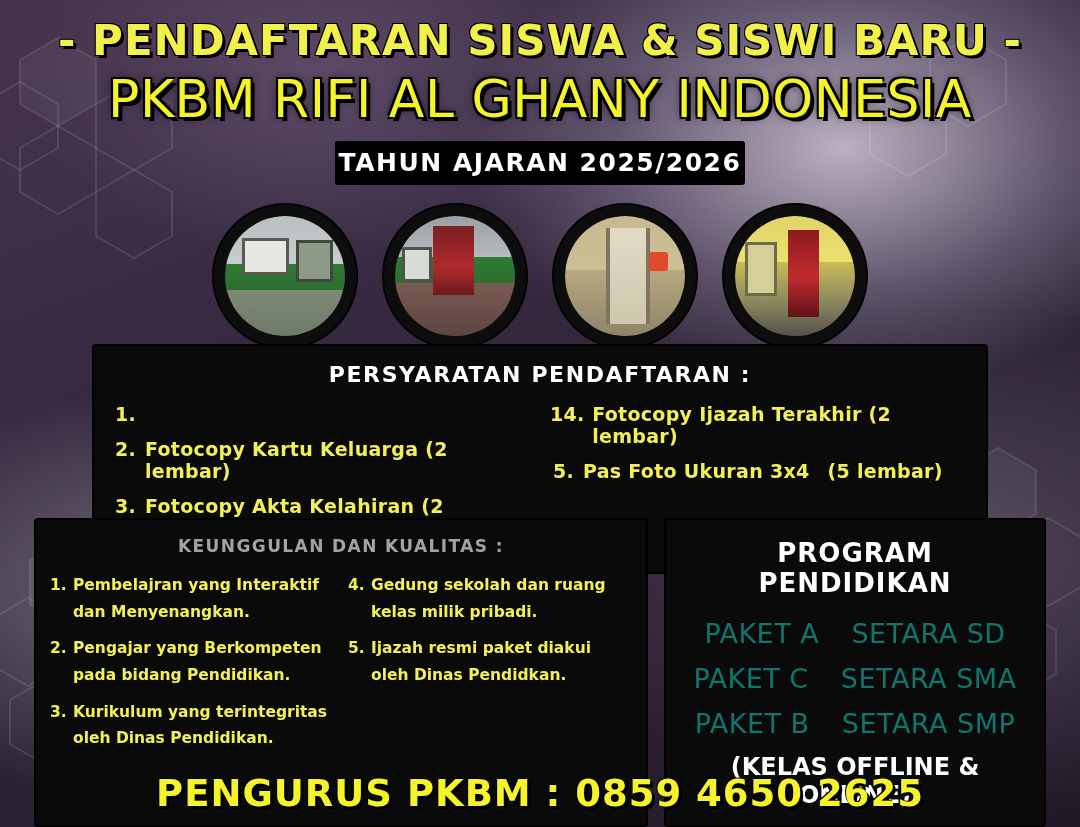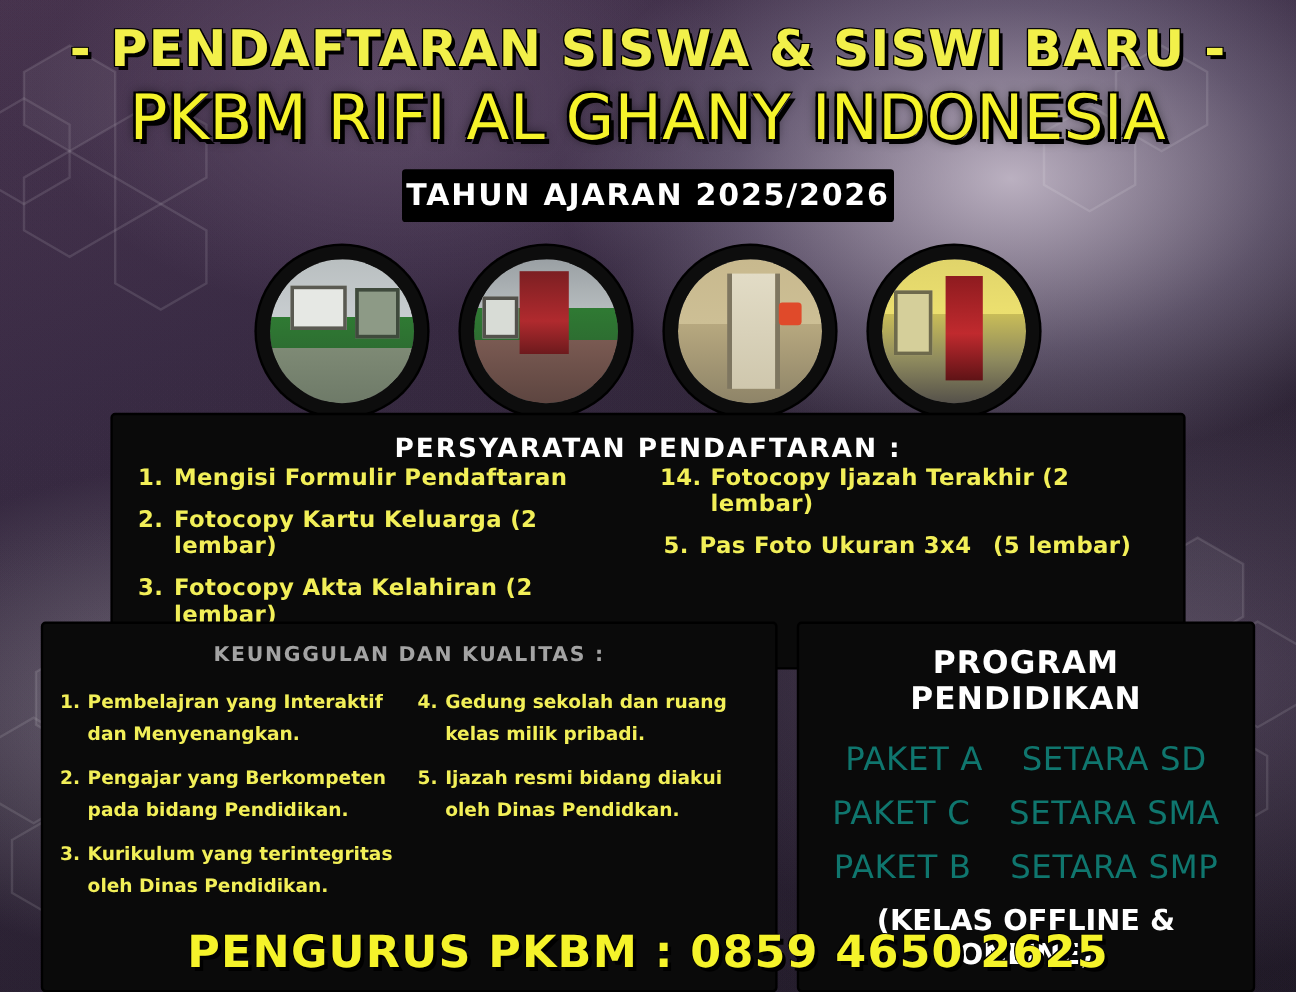--- a/index.html
+++ b/index.html
@@ -146,20 +146,21 @@
     width: 896px;
     padding: 16px 18px 20px;
   }
   .req-title {
     text-align: center;
     color: #ffffff;
     font-size: 22px;
     font-weight: bold;
     letter-spacing: 1.6px;
     font-family: "DejaVu Sans", sans-serif;
+    margin-bottom: 16px;
   }
   .req-cols { display: flex; gap: 20px; }
   .req-col { flex: 1; }
   .req-item {
     display: flex;
     gap: 9px;
     color: #f2ef58;
     font-size: 19px;
     font-weight: bold;
     letter-spacing: .3px;
@@ -298,21 +299,20 @@
         <div class="ph-inner"></div>
       </div>
   </div>
 
   <div class="panel req-panel">
     <div class="req-title">PERSYARATAN PENDAFTARAN :</div>
     <div class="req-cols">
       <div class="req-col">
         <div class="req-item">
           <span class="req-num">1.</span>
-          <span class="req-txt">Mengisi Formulir Pendaftaran</span>
         </div>
         <div class="req-item">
           <span class="req-num">2.</span>
           <span class="req-txt">Fotocopy Kartu Keluarga (2 lembar)</span>
         </div>
         <div class="req-item">
           <span class="req-num">3.</span>
           <span class="req-txt">Fotocopy Akta Kelahiran (2 lembar)</span>
         </div>
       </div>
@@ -350,21 +350,21 @@
             <span>Kurikulum yang terintegritas oleh Dinas Pendidikan.</span>
           </div>
         </div>
         <div class="adv-col">
           <div class="adv-item">
             <span class="adv-num">4.</span>
             <span>Gedung sekolah dan ruang kelas milik pribadi.</span>
           </div>
           <div class="adv-item">
             <span class="adv-num">5.</span>
-            <span>Ijazah resmi bidang diakui oleh Dinas Pendidkan.</span>
+            <span>Ijazah resmi paket diakui oleh Dinas Pendidkan.</span>
           </div>
         </div>
       </div>
     </div>
 
     <div class="panel prog-panel">
       <div class="prog-title">PROGRAM PENDIDIKAN</div>
       <div class="prog-item">
         <span>PAKET  A</span>
         <span class="gap"></span>

